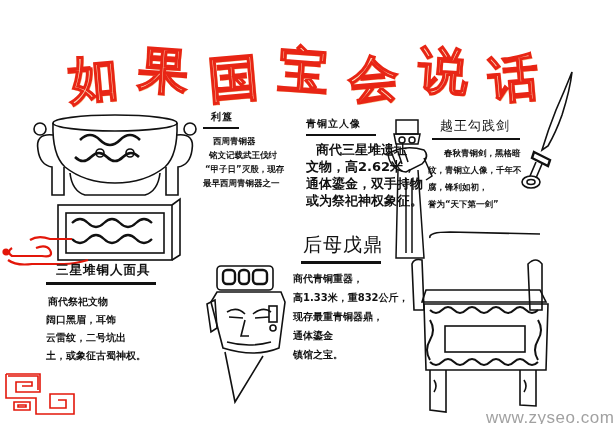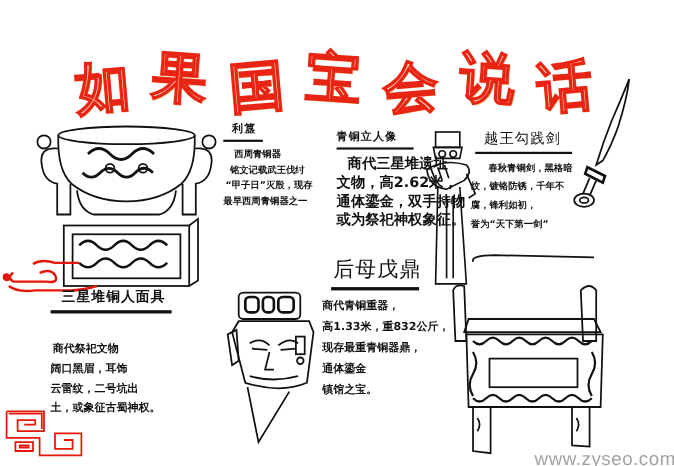--- a/index.html
+++ b/index.html
@@ -99,21 +99,21 @@
   <path d="M14 52 L12 140 L40 140 L34 52"></path>
   <path d="M22 60 L22 135 M28 60 L28 135"></path>
   <path d="M40 40 L48 58 L42 62"></path>
 </svg>
 
 <div class="abs" style="left:440px;top:117px">
   <div class="block-heading" style="font-weight:normal;font-size:13px">越王勾践剑</div>
   <div class="heading-rule" style="width:88px;height:1.5px;margin-left:-8px"></div>
   <div class="block-body" style="font-size:8.5px;line-height:17px">
     <div style="margin-left:4px">春秋青铜剑，黑格暗</div>
-    <div style="margin-left:-12px">纹，镀铬防锈，千年不</div>
+    <div style="margin-left:-12px">纹，青铜立人像，千年不</div>
     <div style="margin-left:-12px">腐，锋利如初，</div>
     <div style="margin-left:-12px">誉为“天下第一剑”</div>
   </div>
 </div>
 
 <svg class="abs" style="left:520px;top:70px" width="90" height="130" viewBox="0 0 90 130" fill="none" stroke="#111" stroke-width="1.6">
   <path d="M52 2 Q50 20 42 45 Q36 62 28 76 L22 80 Q28 60 36 40 Q44 22 52 2 Z"></path>
   <path d="M14 82 L30 90 L28 96 L12 88 Z" stroke-width="2.4"></path>
   <path d="M16 92 L10 106 M22 94 L16 108"></path>
   <ellipse cx="11" cy="112" rx="9" ry="6"></ellipse>
@@ -158,21 +158,21 @@
   <path d="M40 58 L36 74 L44 74"></path>
   <path d="M22 80 Q44 86 66 80"></path>
   <rect x="64" y="44" width="8" height="16"></rect>
   <circle cx="68" cy="66" r="3"></circle>
   <path d="M20 90 L30 140 L58 94"></path>
 </svg>
 
 <div class="abs" style="left:46px;top:262px">
   <div class="block-heading" style="font-size:12.5px;margin-left:10px">三星堆铜人面具</div>
   <div class="heading-rule" style="width:110px;height:2.5px"></div>
-  <div class="block-body" style="font-size:10px;line-height:18px;margin-top:24px">
+  <div class="block-body" style="font-size:10px;line-height:18px;margin-top:8px">
     <div style="margin-left:2px">商代祭祀文物</div>
     <div>阔口黑眉，耳饰</div>
     <div>云雷纹，二号坑出</div>
     <div>土，或象征古蜀神权。</div>
   </div>
 </div>
 
 <svg class="abs" style="left:4px;top:372px" width="72" height="44" viewBox="0 0 72 44" fill="none" stroke="#e3170a" stroke-width="1.6">
   <path d="M2 2 L36 2 L36 20 L12 20 L12 10 L28 10 L28 14 L18 14"></path>
   <path d="M4 4 L34 4 L34 18"></path>

